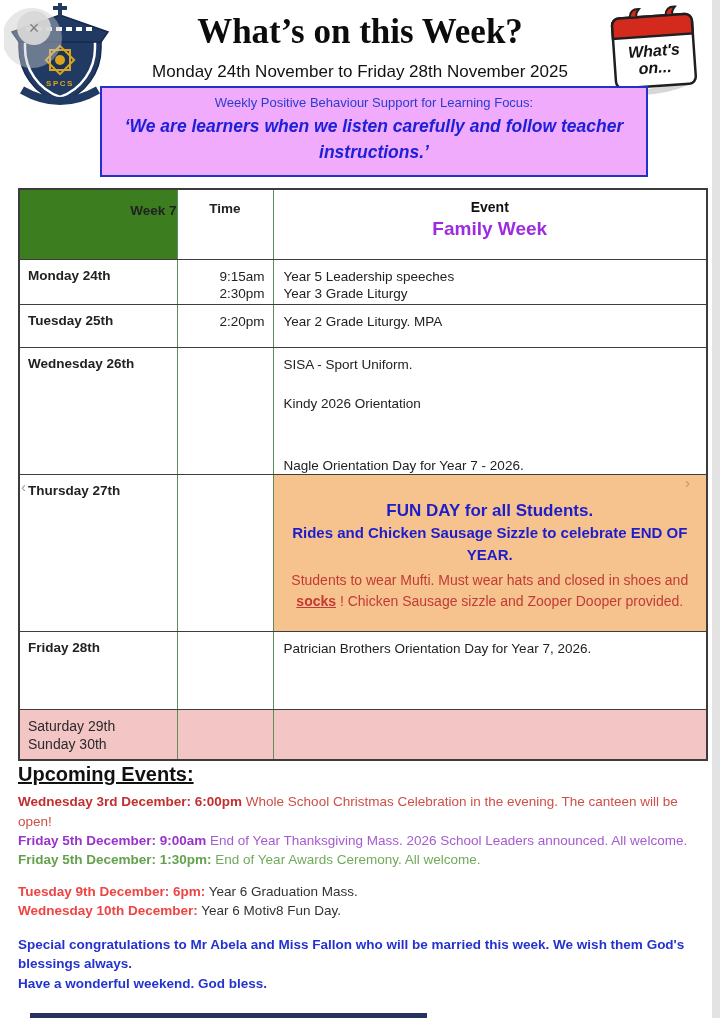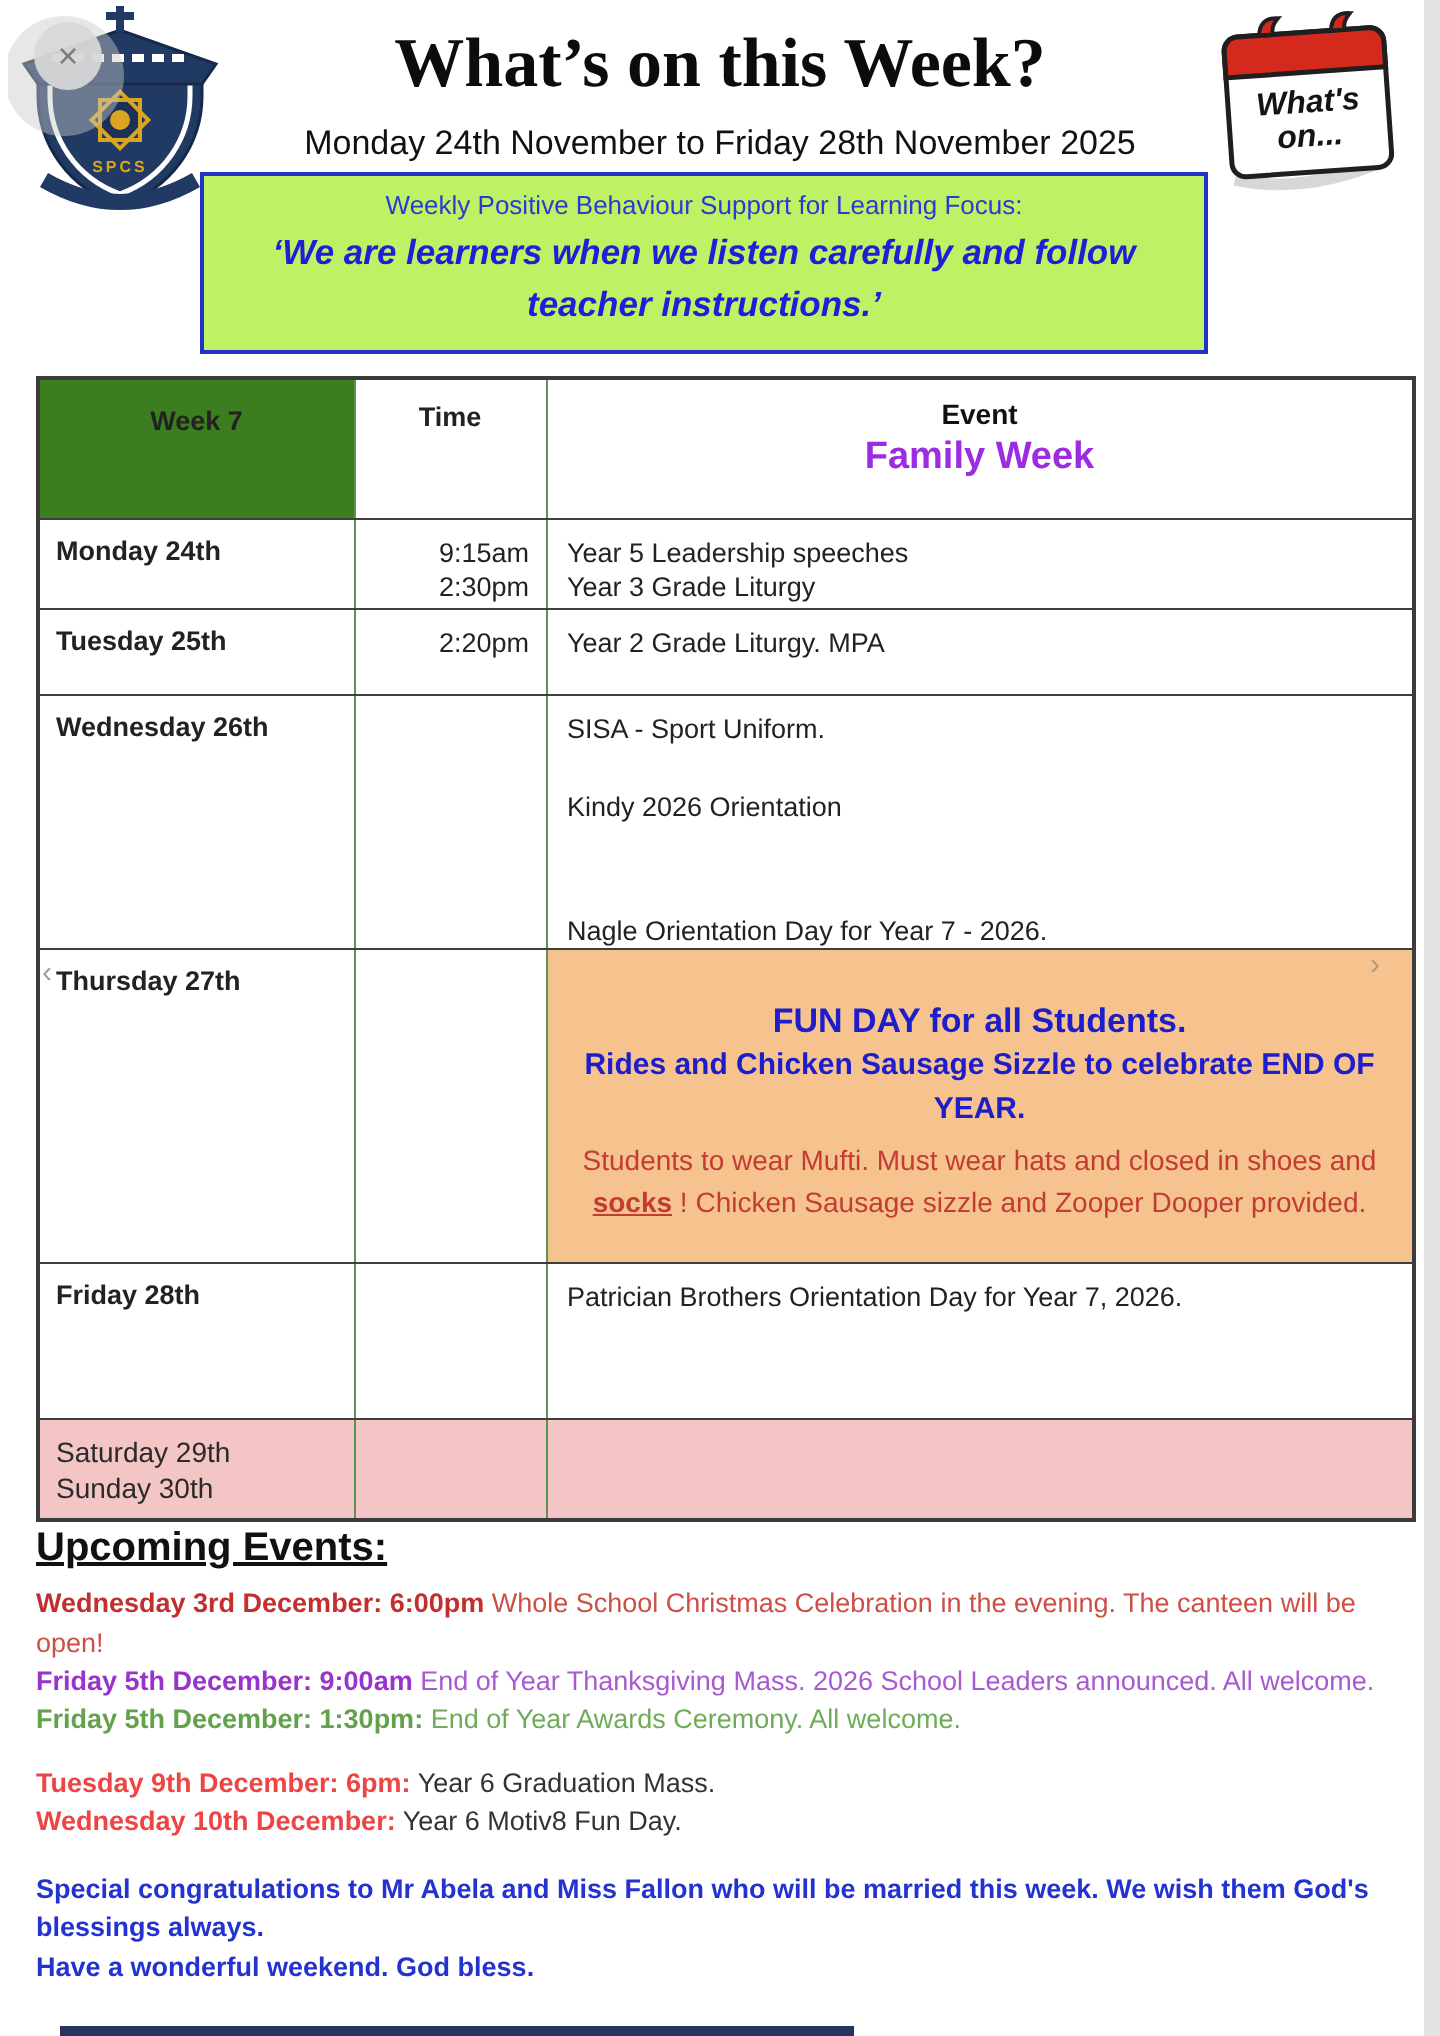--- a/index.html
+++ b/index.html
@@ -18,40 +18,40 @@
     font-family:"Liberation Serif", serif; font-weight:700; font-size:35px; color:#0c0c0c;
   }
   .date-range {
     position:absolute; left:0; top:62px; width:100%; text-align:center;
     font-weight:400; font-size:17px; color:#111;
   }
   .cal-icon { position:absolute; left:606px; top:4px; width:100px; height:96px; }
 
   
   .focus-box {
-    position:absolute; left:100px; top:86px; width:504px;
-    border:2px solid #2231c8; background:#bef264; padding:7px 10px 9px 10px; text-align:center;
+    position:absolute; left:100px; top:86px; width:548px;
+    border:2px solid #2231c8; background:#f0abfc; padding:7px 10px 9px 10px; text-align:center;
   }
   .focus-line1 { font-size:13px; color:#2b3bd0; margin-bottom:3px; }
   .focus-quote { font-size:17.5px; font-weight:700; font-style:italic; color:#1d20d8; line-height:1.5; }
 
   
   table.sched {
     position:absolute; left:18px; top:188px; width:688px;
     border-collapse:collapse; table-layout:fixed;
     border:2.5px solid #3c3c3c;
   }
   table.sched td {
     border-top:1.6px solid #3e3e3e; border-bottom:1.6px solid #3e3e3e;
     border-left:1.6px solid #5e8f5a; border-right:1.6px solid #5e8f5a;
     vertical-align:top; font-size:13.5px; color:#222;
   }
   td.week-cell {
     background:#3b7d1f; color:#ffffff; font-weight:700; font-size:19px;
-    text-align:center; padding-top:13px;
+    text-align:right; padding-top:13px;
   }
   td.timeh-cell { font-weight:700; font-size:13.5px; text-align:center; padding-top:11px; color:#111; }
   td.eventh-cell { text-align:center; padding-top:9px; }
   .event-h { font-weight:700; font-size:14px; color:#111; }
   .family-week { font-weight:700; font-size:19px; color:#9d2be0; margin-top:3px; }
   td.day-cell { font-weight:700; font-size:15px; padding:8px 4px 0 8px; color:#141414; }
   td.time-cell { text-align:right; padding:8px 8px 0 0; line-height:1.3; }
   td.event-cell { padding:8px 10px 0 10px; line-height:1.3; }
   .evt-line { margin-bottom:22px; }
   .evt-line:last-child { margin-bottom:0;margin-top:44px; }

